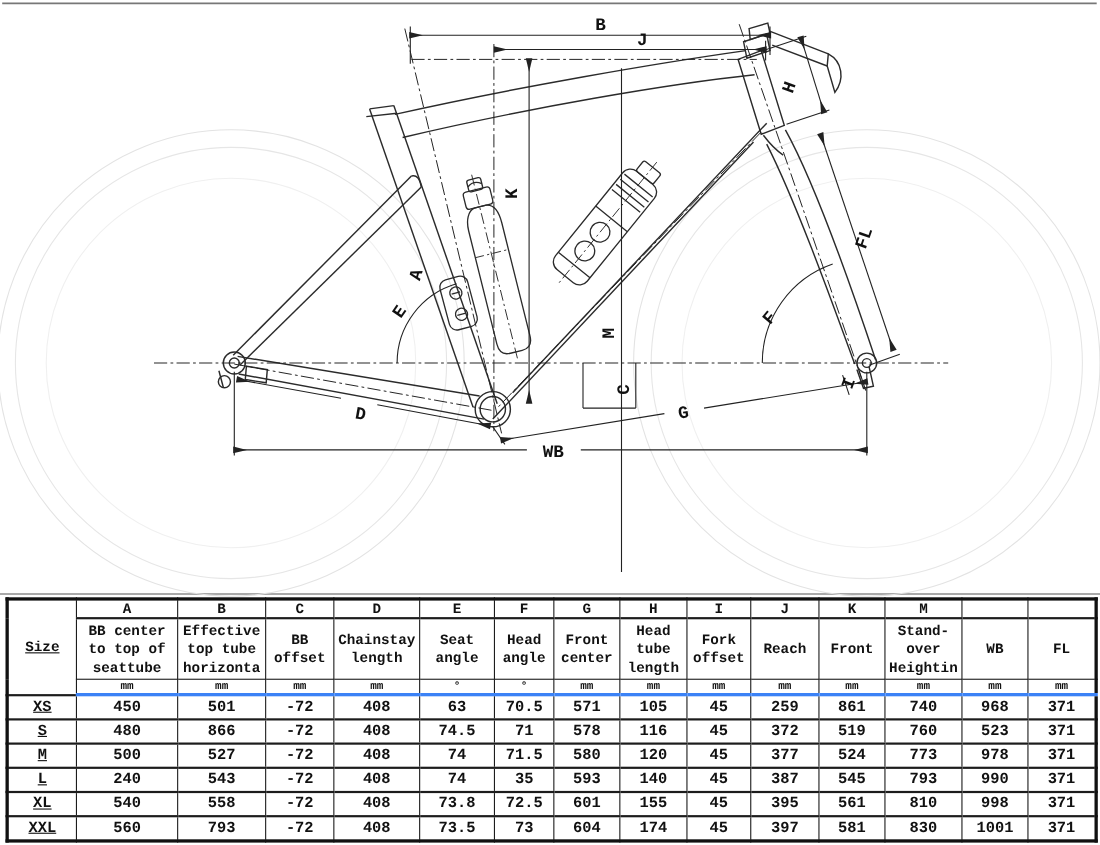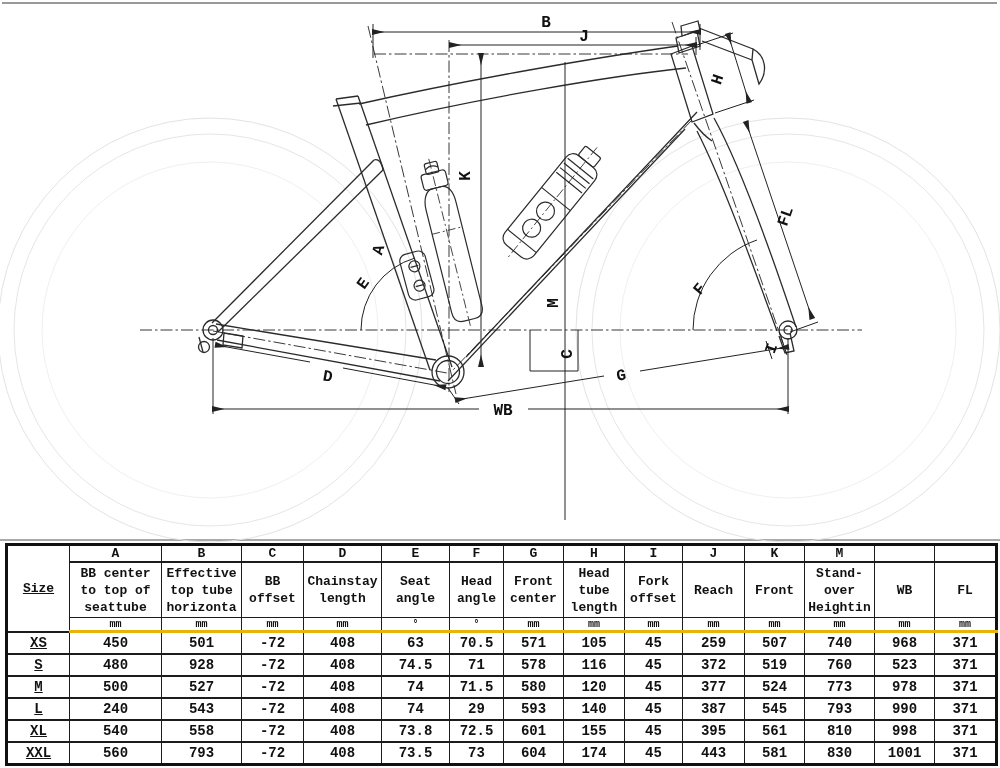--- a/index.html
+++ b/index.html
@@ -9,21 +9,21 @@
   svg text.dlabel{font-family:"Liberation Mono","DejaVu Sans Mono",monospace;
                   font-size:16px;font-weight:600;fill:#111;}
   
   .geo-table-wrap{position:absolute;left:5px;top:543px;width:990px;}
   table.geo{border-collapse:collapse;table-layout:fixed;width:990px;
             border:3px solid #111;background:#fff;}
   table.geo td{border:1px solid #1c1c1c;text-align:center;vertical-align:middle;
                padding:0;overflow:hidden;}
   tr.letters td{height:15px;font-size:13px;font-weight:700;border-bottom:2px solid #1c1c1c;}
   tr.desc td{height:54px;font-size:13px;font-weight:700;line-height:17px;white-space:pre-line;}
-  tr.units td{height:12px;font-size:10px;font-weight:700;line-height:11px;border-bottom:3px solid #eab308;}
+  tr.units td{height:12px;font-size:10px;font-weight:700;line-height:11px;border-bottom:3px solid #3b82f6;}
   tr.data td{height:20px;font-size:14px;font-weight:700;border-top:2px solid #1c1c1c;}
   td.size-cell{font-size:14px;font-weight:700;text-decoration:underline;}
 </style>
 </head>
 <body>
 
 <div class="sheet">
 
   <svg class="diagram" viewBox="0 0 1000 543" xmlns="http://www.w3.org/2000/svg">
     <defs>
@@ -278,29 +278,29 @@
             <td>450</td>
             <td>501</td>
             <td>-72</td>
             <td>408</td>
             <td>63</td>
             <td>70.5</td>
             <td>571</td>
             <td>105</td>
             <td>45</td>
             <td>259</td>
-            <td>507</td>
+            <td>861</td>
             <td>740</td>
             <td>968</td>
             <td>371</td>
           </tr>
           <tr class="data">
             <td class="size-cell">S</td>
             <td>480</td>
-            <td>928</td>
+            <td>866</td>
             <td>-72</td>
             <td>408</td>
             <td>74.5</td>
             <td>71</td>
             <td>578</td>
             <td>116</td>
             <td>45</td>
             <td>372</td>
             <td>519</td>
             <td>760</td>
@@ -324,21 +324,21 @@
             <td>978</td>
             <td>371</td>
           </tr>
           <tr class="data">
             <td class="size-cell">L</td>
             <td>240</td>
             <td>543</td>
             <td>-72</td>
             <td>408</td>
             <td>74</td>
-            <td>29</td>
+            <td>35</td>
             <td>593</td>
             <td>140</td>
             <td>45</td>
             <td>387</td>
             <td>545</td>
             <td>793</td>
             <td>990</td>
             <td>371</td>
           </tr>
           <tr class="data">
@@ -362,21 +362,21 @@
             <td class="size-cell">XXL</td>
             <td>560</td>
             <td>793</td>
             <td>-72</td>
             <td>408</td>
             <td>73.5</td>
             <td>73</td>
             <td>604</td>
             <td>174</td>
             <td>45</td>
-            <td>443</td>
+            <td>397</td>
             <td>581</td>
             <td>830</td>
             <td>1001</td>
             <td>371</td>
           </tr>
         </tbody>
     </table>
   </div>
 </div>
 

